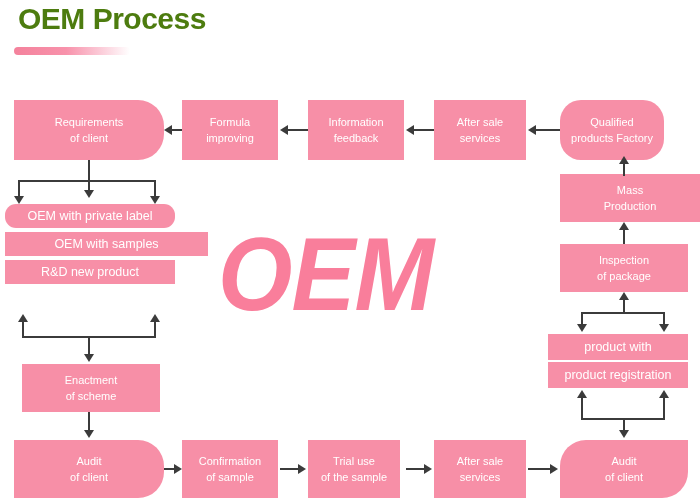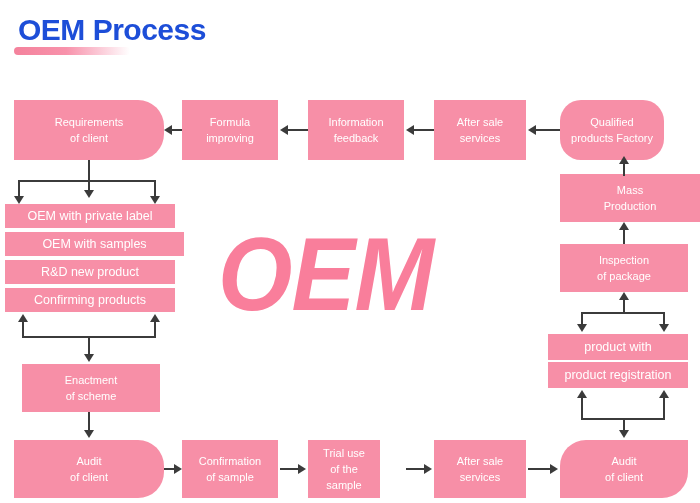--- a/index.html
+++ b/index.html
@@ -15,24 +15,24 @@
     width: 700px;
     height: 503px;
     background: #ffffff;
     overflow: hidden;
   }
 
   
   #page-title {
     position: absolute;
     left: 18px;
-    top: 13px;
+    top: 2px;
     font-size: 30px;
     font-weight: bold;
-    color: #1d4ed8;
+    color: #4d7c0f;
     letter-spacing: -0.5px;
     white-space: nowrap;
   }
   #title-underline {
     position: absolute;
     left: 14px;
     top: 47px;
     width: 116px;
     height: 8px;
     border-radius: 4px;
@@ -144,31 +144,28 @@
 
   <div class="ln-v" style="left:88px; top:160px; height:20px;"></div>
   <div class="ln-h" style="left:18px; top:180px; width:138px;"></div>
   <div class="ln-v" style="left:18px; top:180px; height:18px;"></div>
   <div class="ln-v" style="left:154px; top:180px; height:18px;"></div>
   <div class="ln-v" style="left:88px; top:180px; height:12px;"></div>
   <div class="arw arw-d" style="left:84px;  top:190px;"></div>
   <div class="arw arw-d" style="left:14px;  top:196px;"></div>
   <div class="arw arw-d" style="left:150px; top:196px;"></div>
 
-  <div class="node small" style="left:5px; top:204px; width:170px; height:24px;">
+  <div class="node small" style="left:5px; top:204px; width:170px; height:24px;border-radius:11px;">
     <span class="lbl">OEM with private label</span>
   </div>
-  <div class="node small" style="left:5px; top:232px; width:179px; height:24px;">
+  <div class="node small" style="left:5px; top:232px; width:203px; height:24px;">
     <span class="lbl">OEM with samples</span>
   </div>
   <div class="node small" style="left:5px; top:260px; width:170px; height:24px;">
     <span class="lbl">R&amp;D new product</span>
-  </div>
-  <div class="node small" style="left:5px; top:288px; width:170px; height:24px;">
-    <span class="lbl">Confirming products</span>
   </div>
 
   <div class="arw arw-u" style="left:18px;  top:314px;"></div>
   <div class="arw arw-u" style="left:150px; top:314px;"></div>
   <div class="ln-v" style="left:22px;  top:322px; height:16px;"></div>
   <div class="ln-v" style="left:154px; top:322px; height:16px;"></div>
   <div class="ln-h" style="left:22px;  top:336px; width:134px;"></div>
   <div class="ln-v" style="left:88px;  top:336px; height:20px;"></div>
   <div class="arw arw-d" style="left:84px; top:354px;"></div>
 
@@ -183,21 +180,21 @@
   <div class="node r-right" style="left:14px;  top:440px; width:150px; height:58px;">
     <span class="lbl">Audit
 of client</span>
   </div>
 
   <div class="node" style="left:182px; top:440px; width:96px;  height:58px;">
     <span class="lbl">Confirmation
 of sample</span>
   </div>
 
-  <div class="node" style="left:308px; top:440px; width:72px;  height:58px;">
+  <div class="node" style="left:308px; top:440px; width:92px;  height:58px;">
     <span class="lbl">Trial use
 of the sample</span>
   </div>
 
   <div class="node" style="left:434px; top:440px; width:92px;  height:58px;">
     <span class="lbl">After sale
 services</span>
   </div>
 
   <div class="node r-tl-br" style="left:560px; top:440px; width:128px; height:58px;">

